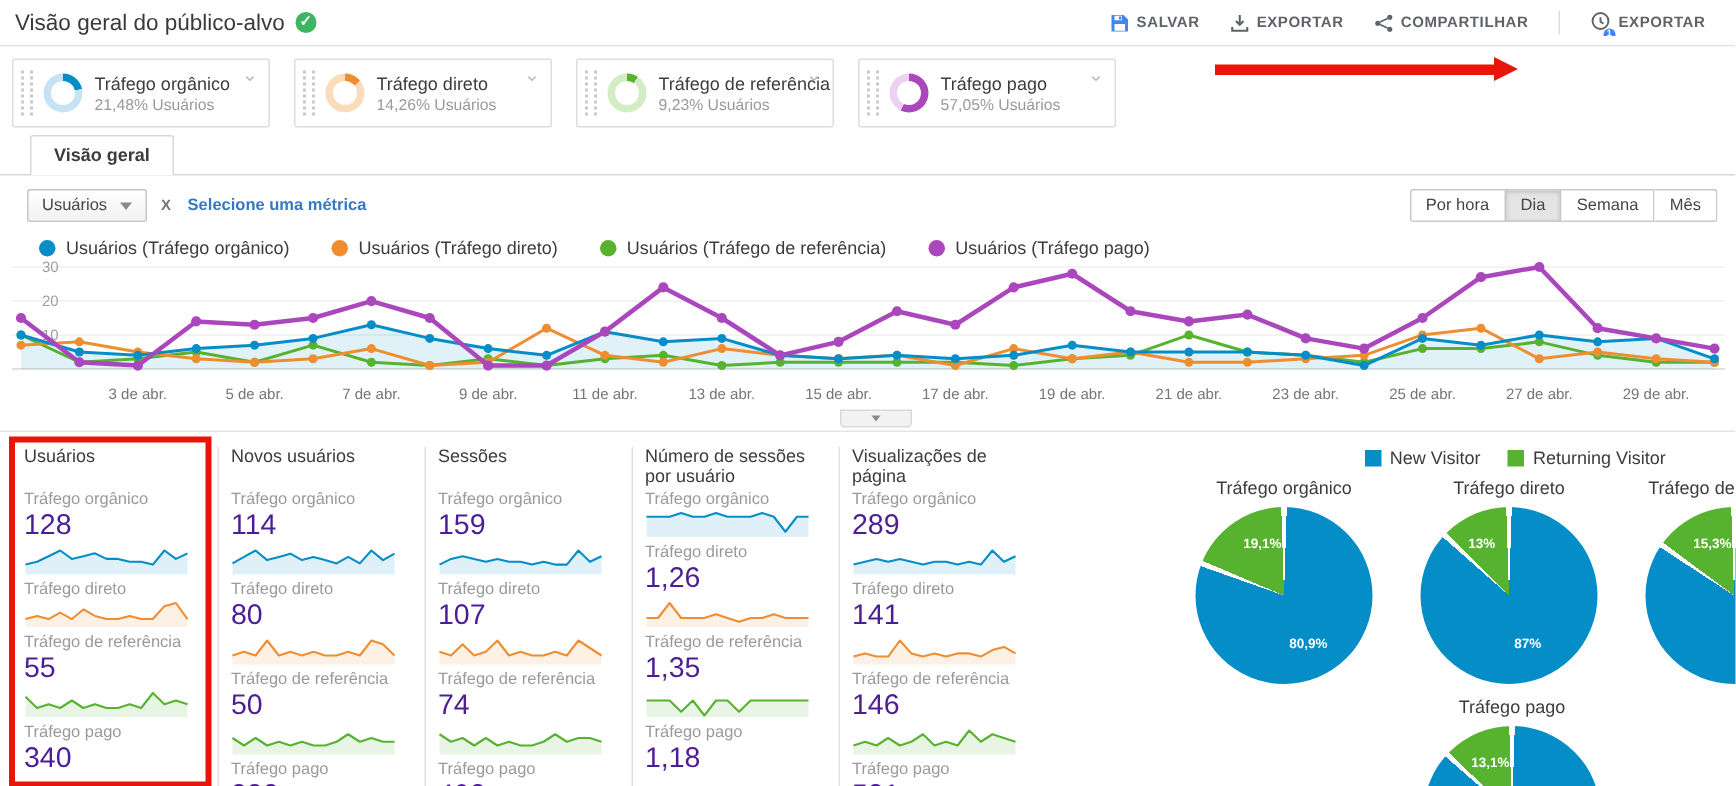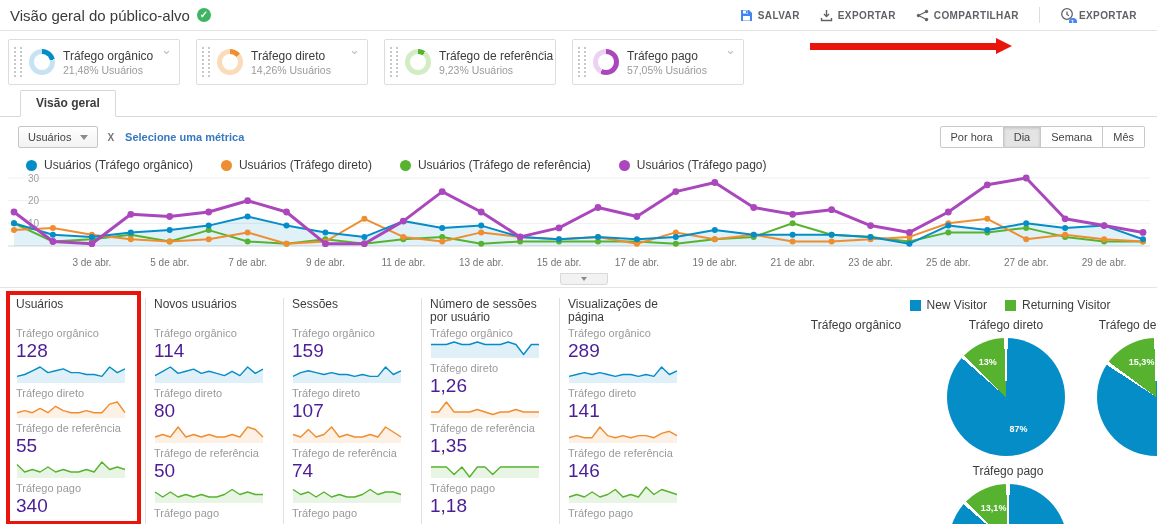--- a/index.html
+++ b/index.html
@@ -527,20 +527,24 @@
           <div>New Visitor</div>
         </div>
         <div class="legend-item">
           <div class="legend-sq" style="background: rgb(87, 179, 47);"></div>
           <div>Returning Visitor</div>
         </div>
       </div>
     <div class="pies-row" id="pies-row1">
         <div class="pie-block">
           <div class="pie-title">Tráfego orgânico</div>
+          <div class="pie" style="background: conic-gradient(rgb(255, 255, 255) 0deg, rgb(255, 255, 255) 0.5%, rgb(5, 141, 199) 0.5%, rgb(5, 141, 199) 80.4%, rgb(255, 255, 255) 80.4%, rgb(255, 255, 255) 81.4%, rgb(87, 179, 47) 81.4%, rgb(87, 179, 47) 99.5%, rgb(255, 255, 255) 99.5%, rgb(255, 255, 255) 100%);">
+            <div class="pie-label green">19,1%</div>
+            <div class="pie-label blue">80,9%</div>
+          </div>
         </div>
         <div class="pie-block">
           <div class="pie-title">Tráfego direto</div>
           <div class="pie" style="background: conic-gradient(rgb(255, 255, 255) 0deg, rgb(255, 255, 255) 0.5%, rgb(5, 141, 199) 0.5%, rgb(5, 141, 199) 86.5%, rgb(255, 255, 255) 86.5%, rgb(255, 255, 255) 87.5%, rgb(87, 179, 47) 87.5%, rgb(87, 179, 47) 99.5%, rgb(255, 255, 255) 99.5%, rgb(255, 255, 255) 100%);">
             <div class="pie-label green">13%</div>
             <div class="pie-label blue">87%</div>
           </div>
         </div>
         <div class="pie-block">
           <div class="pie-title">Tráfego de referência</div>

